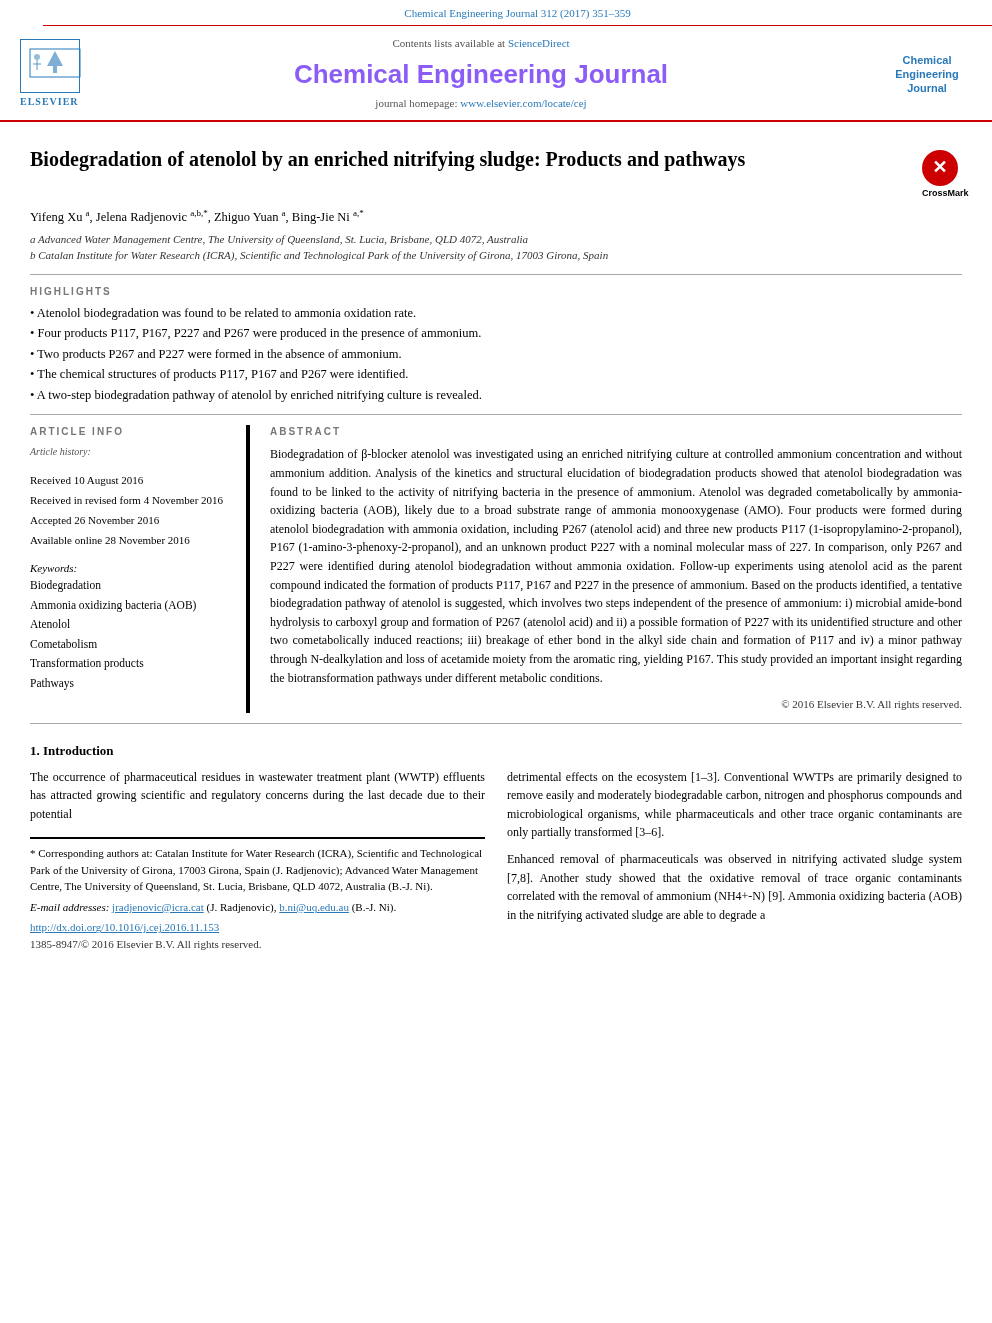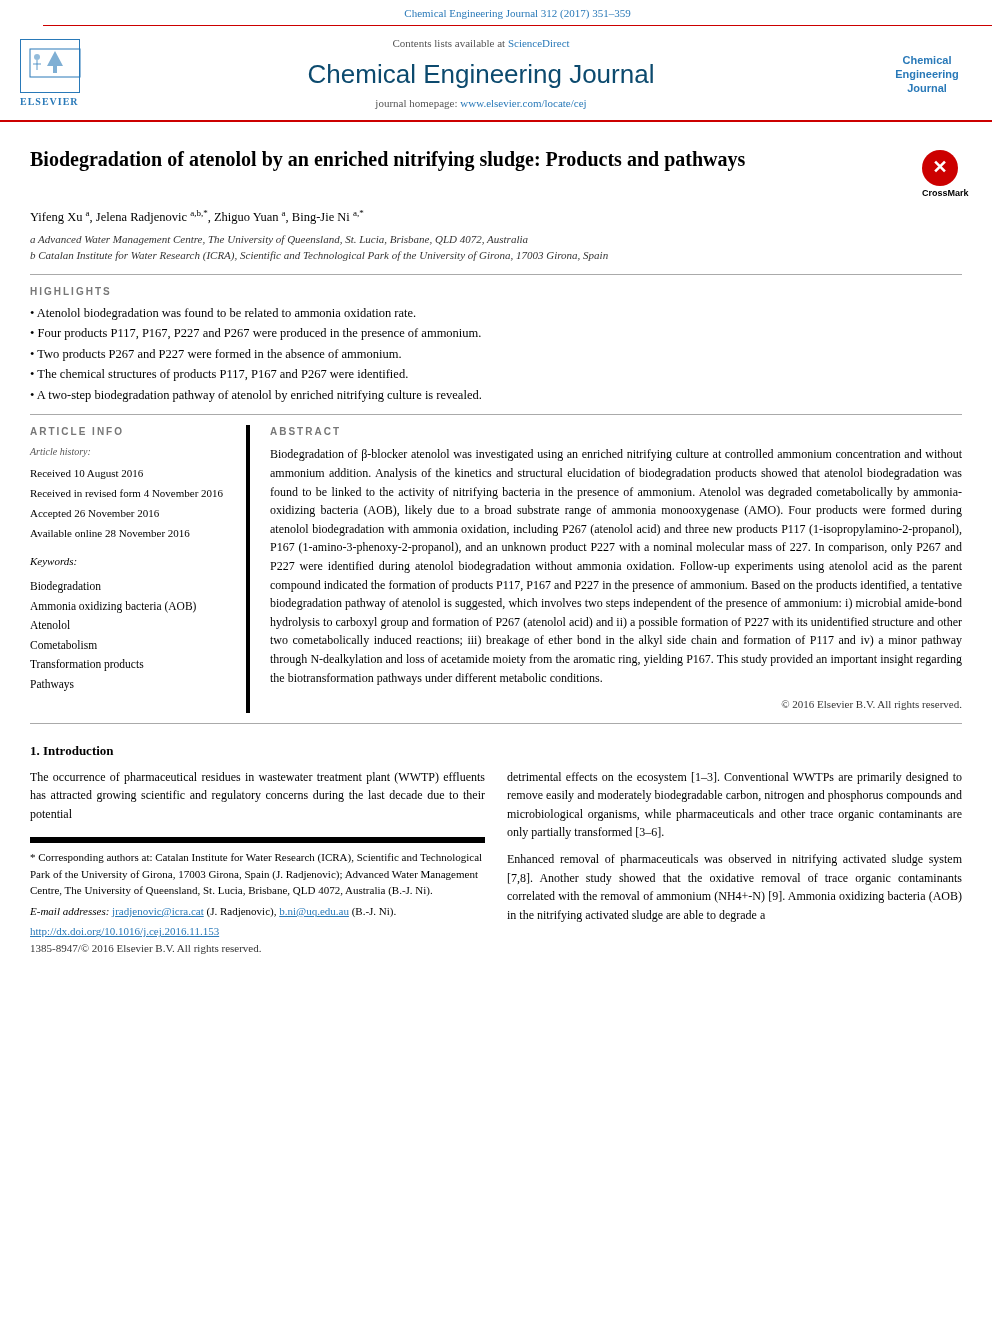--- a/index.html
+++ b/index.html
@@ -51,22 +51,22 @@
       font-size: 11px;
       color: #555;
       margin-bottom: 2px;
     }
     .science-direct-link a {
       color: #2979b8;
       text-decoration: none;
     }
     .journal-title-big {
       font-size: 26px;
-      color: #0c4a6e;
-      font-weight: normal;
+      color: #8b5cf6;
+      font-weight: bold;
       font-family: Arial, sans-serif;
       margin: 4px 0;
     }
     .journal-homepage {
       font-size: 11px;
       color: #555;
     }
     .journal-homepage a {
       color: #2979b8;
       text-decoration: none;
@@ -170,31 +170,31 @@
       border-right: 4px solid #000000;
       padding-right: 16px;
     }
     .abstract-col {
       flex: 1;
     }
     .article-info-sub {
       font-size: 10px;
       font-style: italic;
       color: #555;
-      margin-bottom: 5px;
+      margin-bottom: 12px;
     }
     .article-info-dates {
       font-size: 11px;
       line-height: 1.8;
       margin-bottom: 10px;
     }
     .keywords-label {
       font-size: 11px;
       font-style: italic;
-      margin-bottom: 8px;
+      margin-bottom: 0;
     }
     .keywords-list {
       font-size: 11.5px;
       line-height: 1.7;
     }
     .abstract-heading {
       font-size: 10px;
       letter-spacing: 2px;
       color: #777;
       font-family: Arial, sans-serif;
@@ -231,21 +231,21 @@
     .body-right {
       flex: 1;
     }
     .body-para {
       font-size: 12px;
       line-height: 1.55;
       text-align: justify;
       margin-bottom: 8px;
     }
     .footnote-section {
-      border-top: 6px solid #000000;
+      border-top: 2px solid #000000;
       margin-top: 14px;
       padding-top: 6px;
       font-size: 11px;
       line-height: 1.5;
     }
     .doi-line {
       color: #2979b8;
       font-size: 11px;
       margin-top: 4px;
     }

